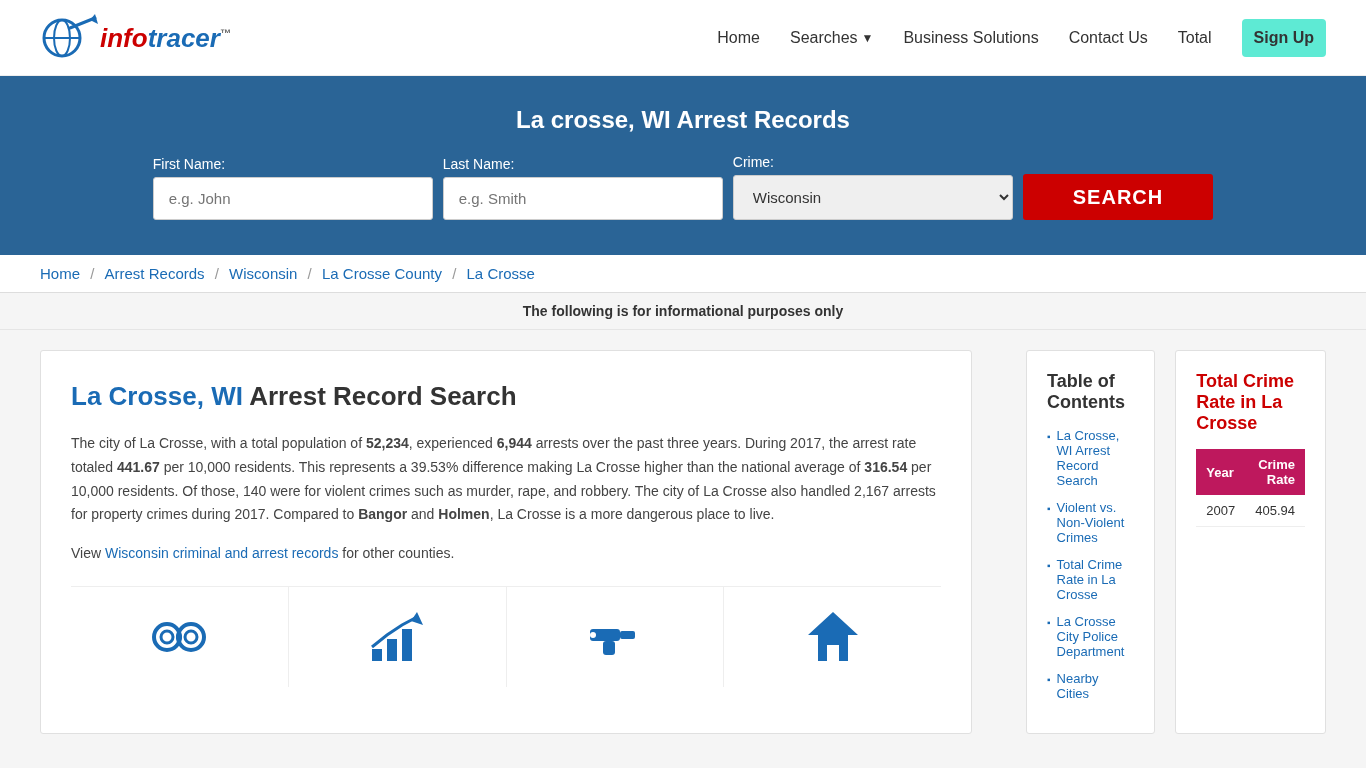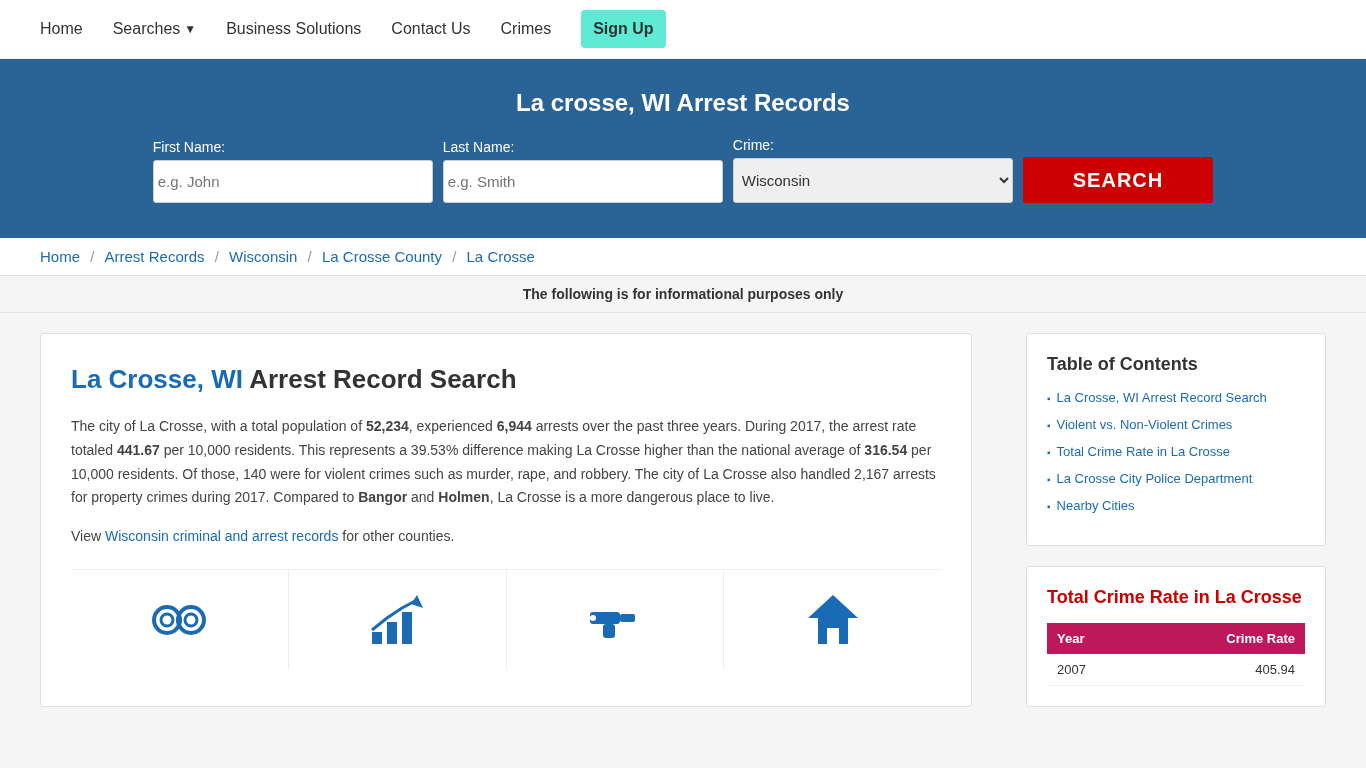--- a/index.html
+++ b/index.html
@@ -41,21 +41,21 @@
     .search-form {
       display: flex;
       gap: 10px;
       justify-content: center;
       align-items: flex-end;
       flex-wrap: wrap;
     }
     .search-field { display: flex; flex-direction: column; align-items: flex-start; }
     .search-field label { color: #fff; font-size: 14px; margin-bottom: 5px; }
     .search-field input, .search-field select {
-      padding: 12px 4px;
+      padding: 12px 15px;
       font-size: 15px;
       border: 1px solid #ccc;
       border-radius: 3px;
       outline: none;
     }
     .search-field input { width: 280px; }
     .search-field select { width: 280px; color: #333; }
     .search-btn {
       background: #cc0000;
       color: #fff;
@@ -129,21 +129,21 @@
       align-items: center;
       padding: 20px 10px;
       border-right: 1px solid #eee;
     }
     .icon-cell:last-child { border-right: none; }
 
     
     .sidebar {
       width: 300px;
       display: flex;
-      flex-direction: column;
+      flex-direction: row;
       gap: 20px;
       margin-left: 30px;
     }
 
     
     .toc {
       background: #fff;
       border: 1px solid #e0e0e0;
       border-radius: 3px;
       padding: 20px;
@@ -192,30 +192,46 @@
     
     .logo-container {
       display: flex;
       align-items: center;
     }
   </style>
 </head>
 <body>
 
 <header class="header">
+  <div class="logo-container">
+    <svg width="60" height="55" viewBox="0 0 60 55">
+
+      <ellipse cx="22" cy="28" rx="18" ry="18" fill="none" stroke="#1a6bb5" stroke-width="3"></ellipse>
+      <ellipse cx="22" cy="28" rx="8" ry="18" fill="none" stroke="#1a6bb5" stroke-width="2"></ellipse>
+      <line x1="5" y1="28" x2="39" y2="28" stroke="#1a6bb5" stroke-width="2"></line>
+
+      <line x1="30" y1="18" x2="55" y2="8" stroke="#1a6bb5" stroke-width="3" stroke-linecap="round"></line>
+      <polygon points="55,4 58,14 50,10" fill="#1a6bb5"></polygon>
+    </svg>
+    <div style="display:flex; flex-direction:column; line-height:1;">
+      <span style="font-size:26px; font-weight:900; font-style:italic;">
+        <span style="color:#cc0000;">info</span><span style="color:#1a6bb5;">tracer</span><sup style="font-size:11px; color:#666;">™</sup>
+      </span>
+    </div>
+  </div>
 
   <nav class="nav">
     <a href="#">Home</a>
     <div class="nav-searches">
       <a href="#">Searches</a>
       <span class="chevron-down">▼</span>
     </div>
     <a href="#">Business Solutions</a>
     <a href="#">Contact Us</a>
-    <a href="#" class="nav-btn-login">Crimes</a>
+    <a href="#" class="nav-btn-login">Total</a>
     <a href="#" class="nav-btn-signup">Sign Up</a>
   </nav>
 </header>
 
 <div class="hero">
   <h1>La crosse, WI Arrest Records</h1>
   <div class="search-form">
     <div class="search-field">
       <label>First Name:</label>
       <input type="text" placeholder="e.g. John" style="">

